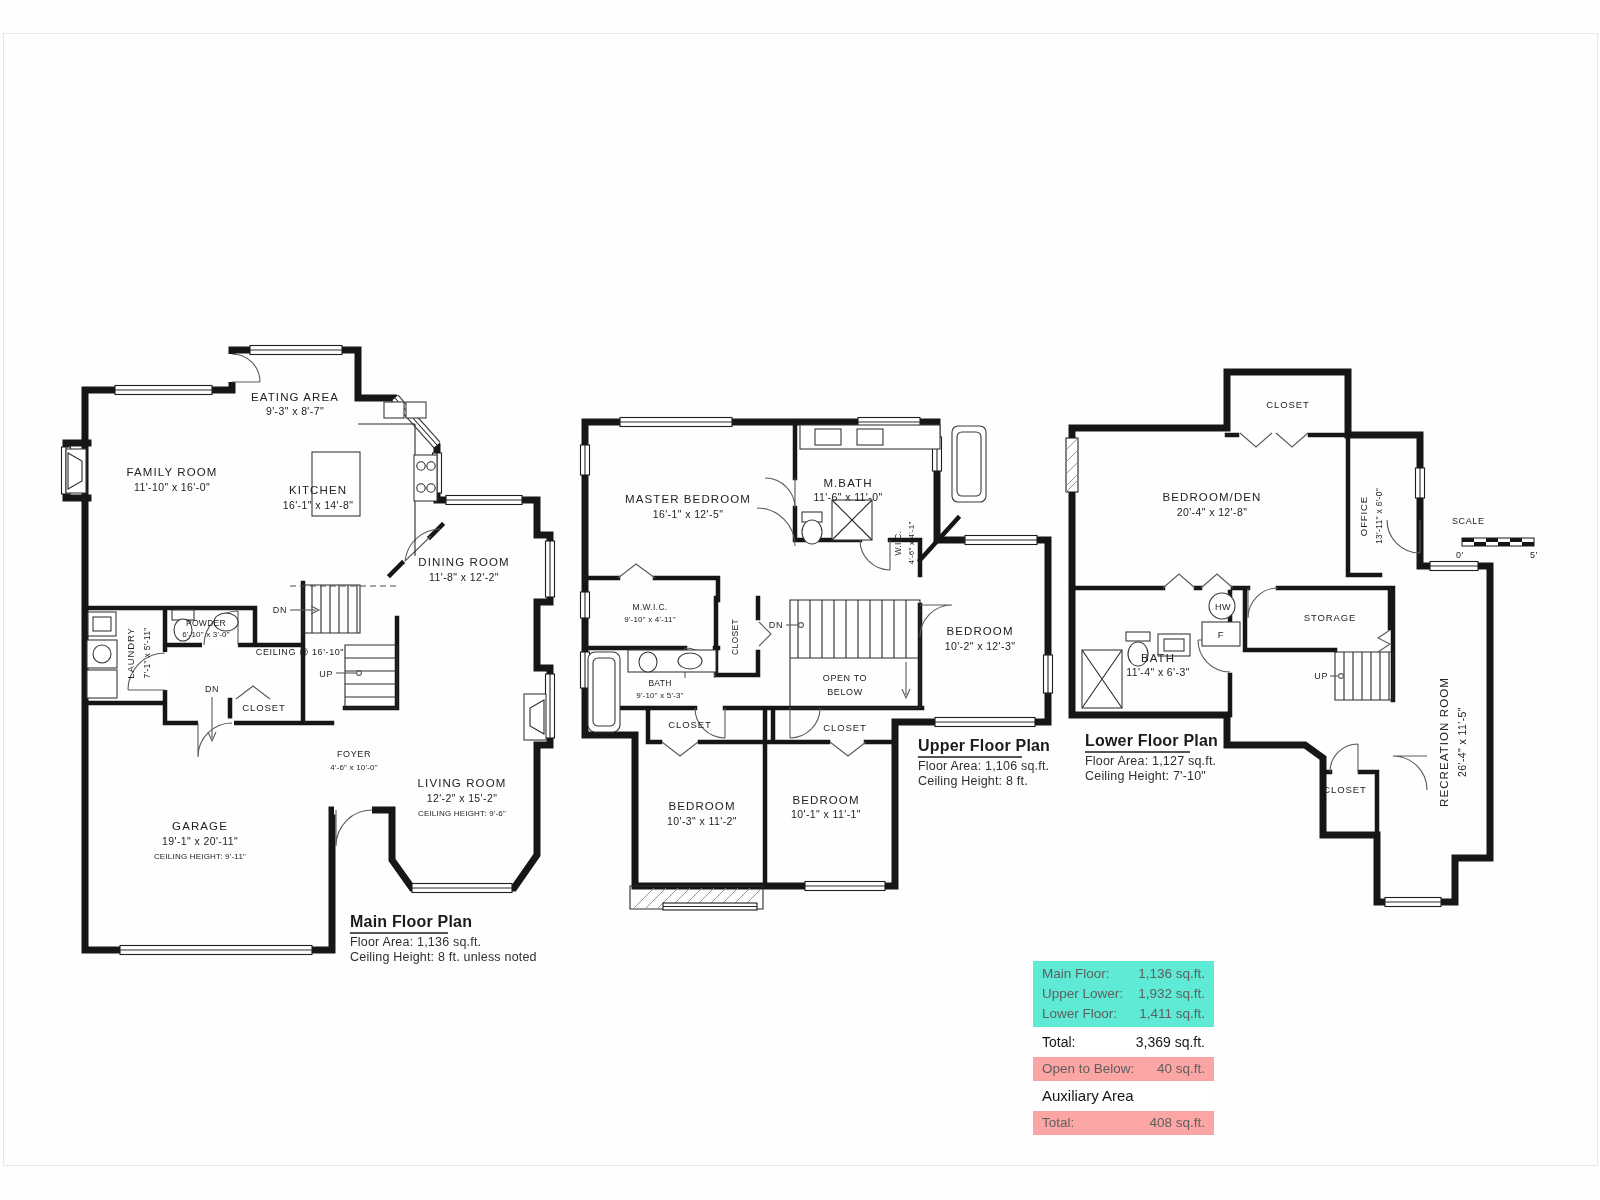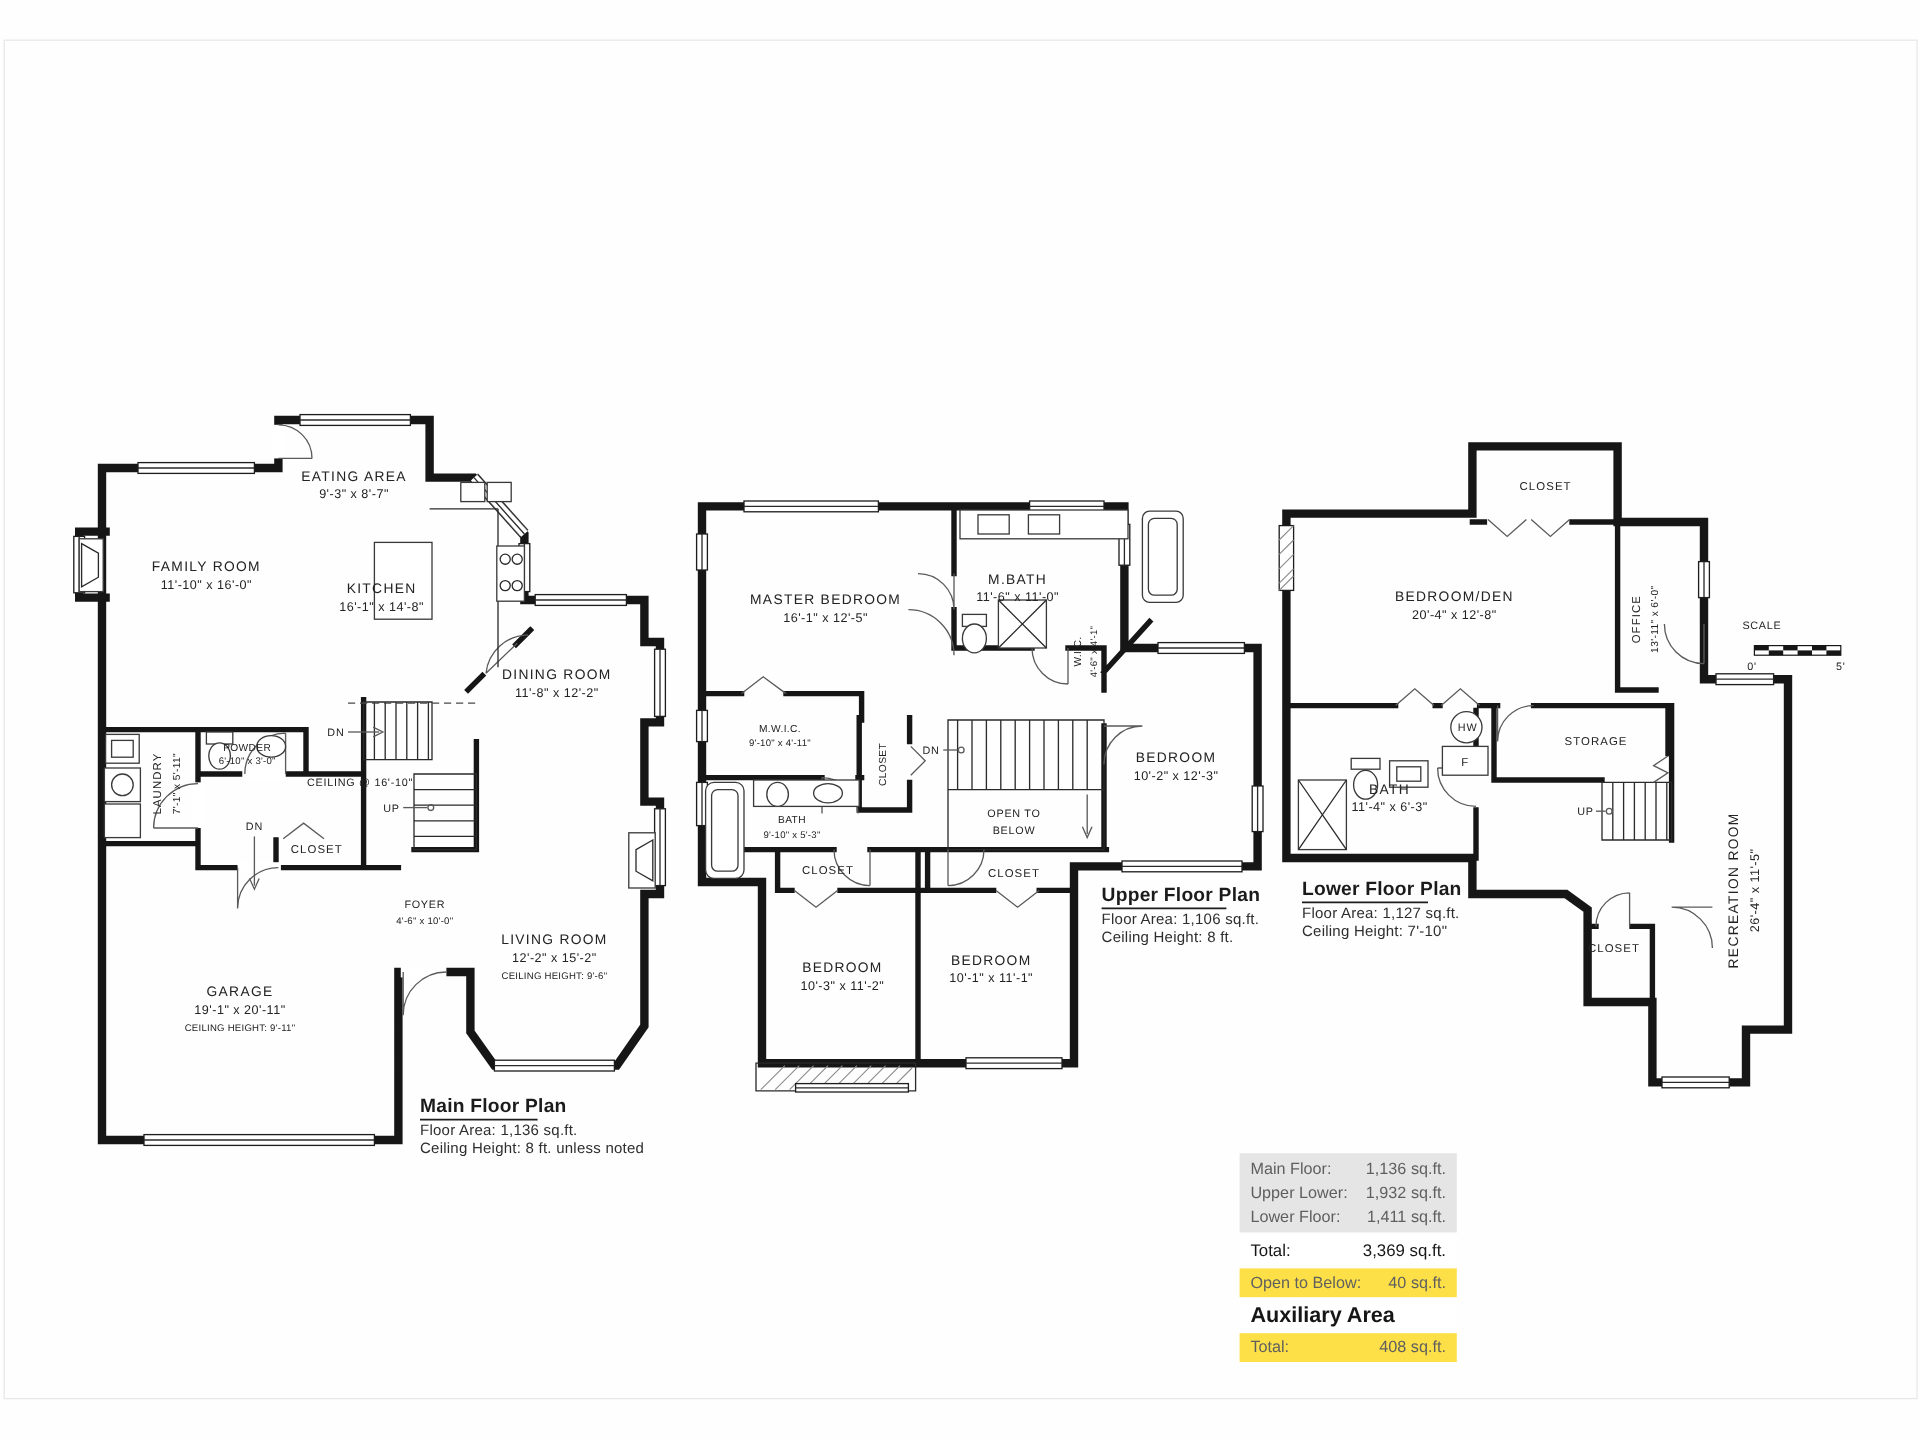--- a/index.html
+++ b/index.html
@@ -19,25 +19,25 @@
   text{font-family:"Liberation Sans",sans-serif;fill:#232323}
   .rname{font-size:11.5px;letter-spacing:1.1px}
   .rdim{font-size:10.5px;letter-spacing:0.4px}
   .rsmall{font-size:8.5px;letter-spacing:0.3px}
   .note{font-size:9px;letter-spacing:0.6px}
   .lbl{font-size:9.5px;letter-spacing:0.9px}
   .tiny{font-size:8px;letter-spacing:0.2px}
   .ttl{font-size:16px;font-weight:700;letter-spacing:0.2px;fill:#1b1b1b}
   .tb{font-size:12.5px;fill:#2e2e2e;letter-spacing:0.2px}
   .summary{position:absolute;left:1033px;top:961px;width:181px;font-size:13.5px;color:#5f5f5f}
-  .sblock{background:#e5e5e5;padding:3px 0;margin-bottom:3px}
+  .sblock{background:#5eead4;padding:3px 0;margin-bottom:3px}
   .srow{display:flex;justify-content:space-between;padding:1px 9px;line-height:18px}
-  .srow.gray{background:#fde047;margin-bottom:3px;padding-top:3px;padding-bottom:3px}
+  .srow.gray{background:#fca5a5;margin-bottom:3px;padding-top:3px;padding-bottom:3px}
   .srow.bold{font-weight:400;color:#161616;font-size:14px;background:#fff;margin-bottom:3px;padding-top:3px;padding-bottom:3px}
-  .srow.auxh{font-weight:700;color:#161616;font-size:18px;background:#fff;margin-bottom:3px;padding-top:3px;padding-bottom:3px}
+  .srow.auxh{font-weight:400;color:#161616;font-size:15px;background:#fff;margin-bottom:3px;padding-top:3px;padding-bottom:3px}
 </style>
 </head>
 <body>
 
 <div class="stage">
 <div class="page-edge"></div>
 
 <svg width="1600" height="1200" viewBox="0 0 1600 1200">
 
   <g>

